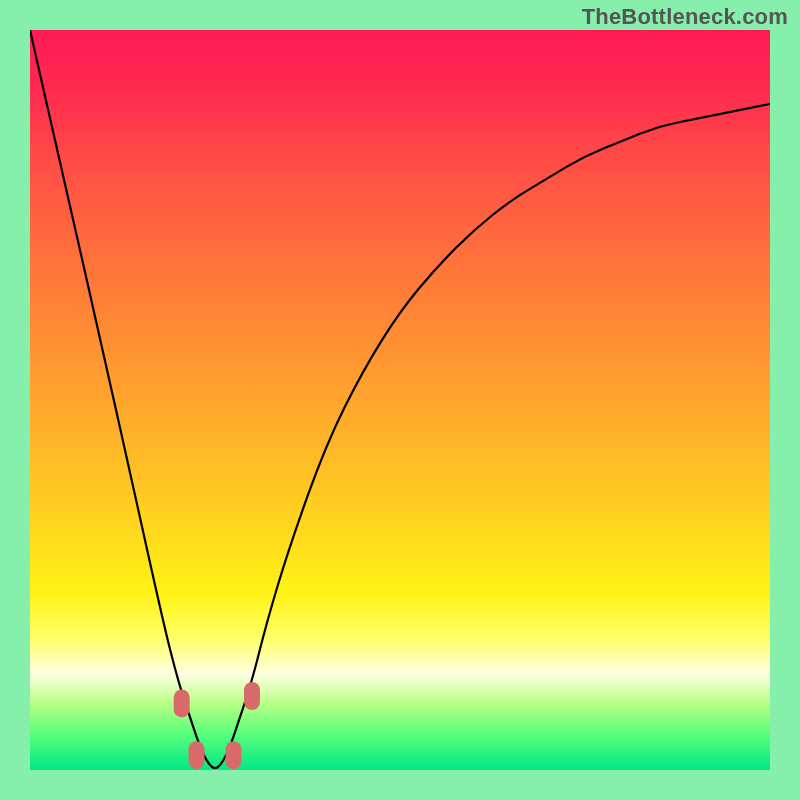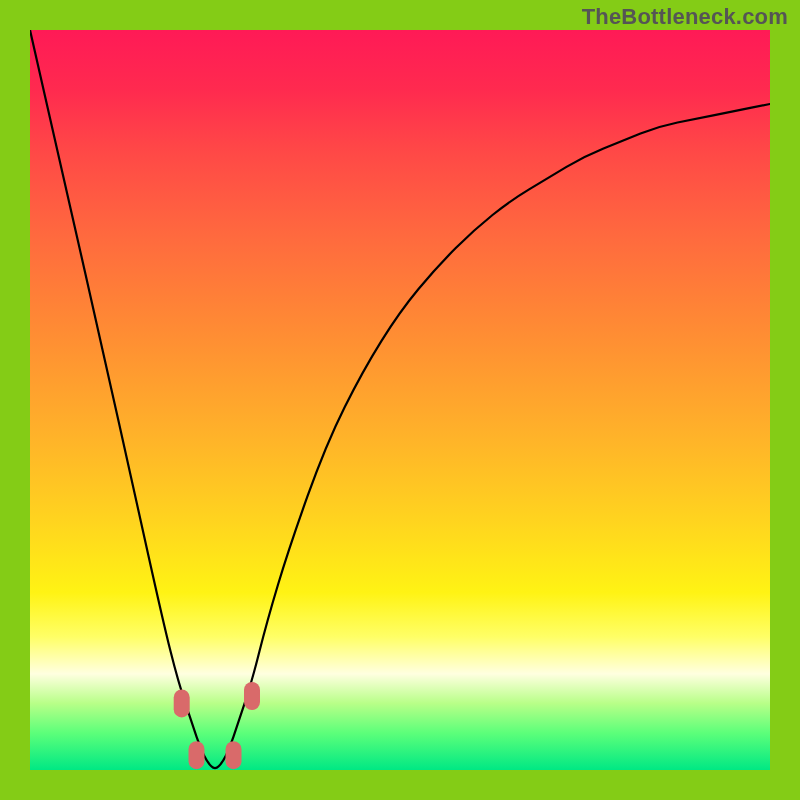--- a/index.html
+++ b/index.html
@@ -10,21 +10,21 @@
     background: #000;
     overflow: hidden;
     font-family: Arial, Helvetica, sans-serif;
   }
   .frame {
     position: absolute;
     left: 0;
     top: 0;
     width: 800px;
     height: 800px;
-    background: #84cc16;
+    background: #86efac;
   }
   .watermark {
     position: absolute;
     top: 4px;
     right: 12px;
     color: #555;
     font-size: 22px;
     font-weight: 600;
     letter-spacing: 0.2px;
     user-select: none;

